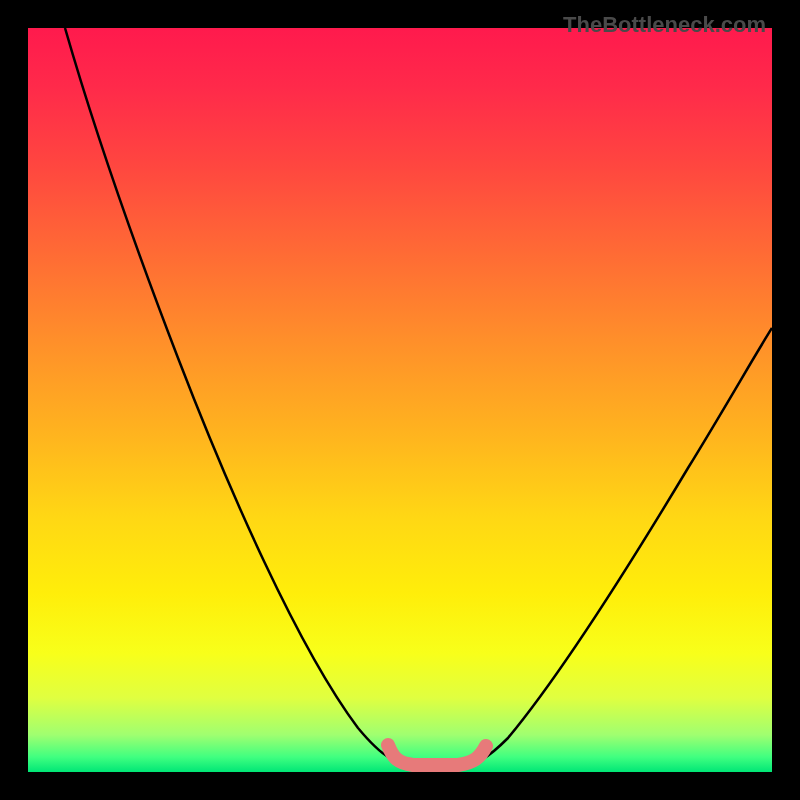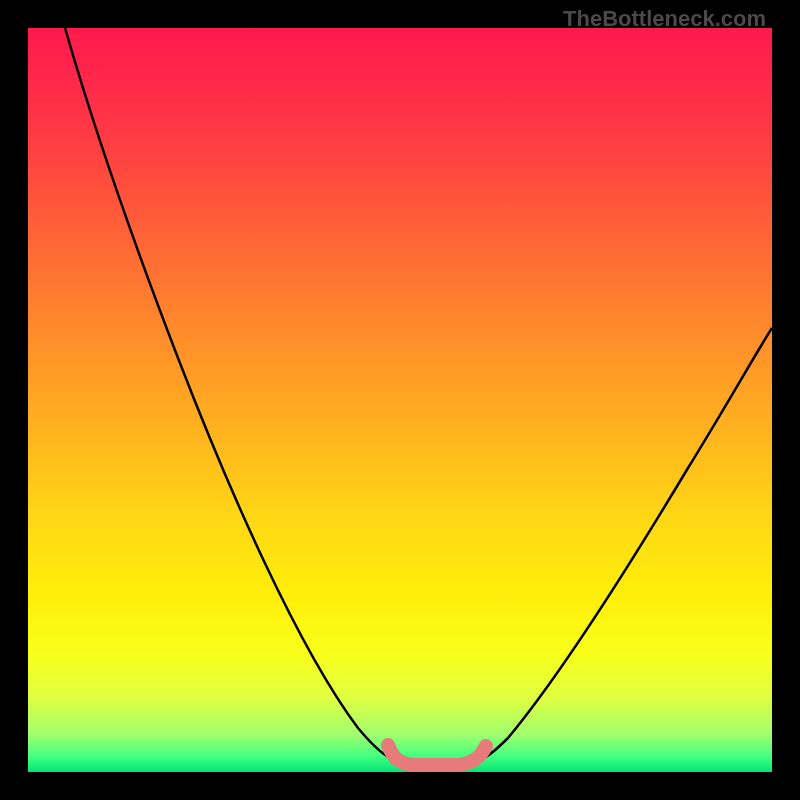--- a/index.html
+++ b/index.html
@@ -36,21 +36,21 @@
         #ffee0a 76%,
         #f8ff1a 84%,
         #e0ff40 90%,
         #a0ff70 95%,
         #40ff80 98%,
         #00e676 100%
       );
     }
     .watermark {
       position: absolute;
-      top: 6px;
+      top: 12px;
       right: 34px;
       font-family: Arial, sans-serif;
       font-size: 22px;
       font-weight: bold;
       color: #4a4a4a;
       z-index: 10;
     }
     .curve-svg {
       position: absolute;
       top: 0;

